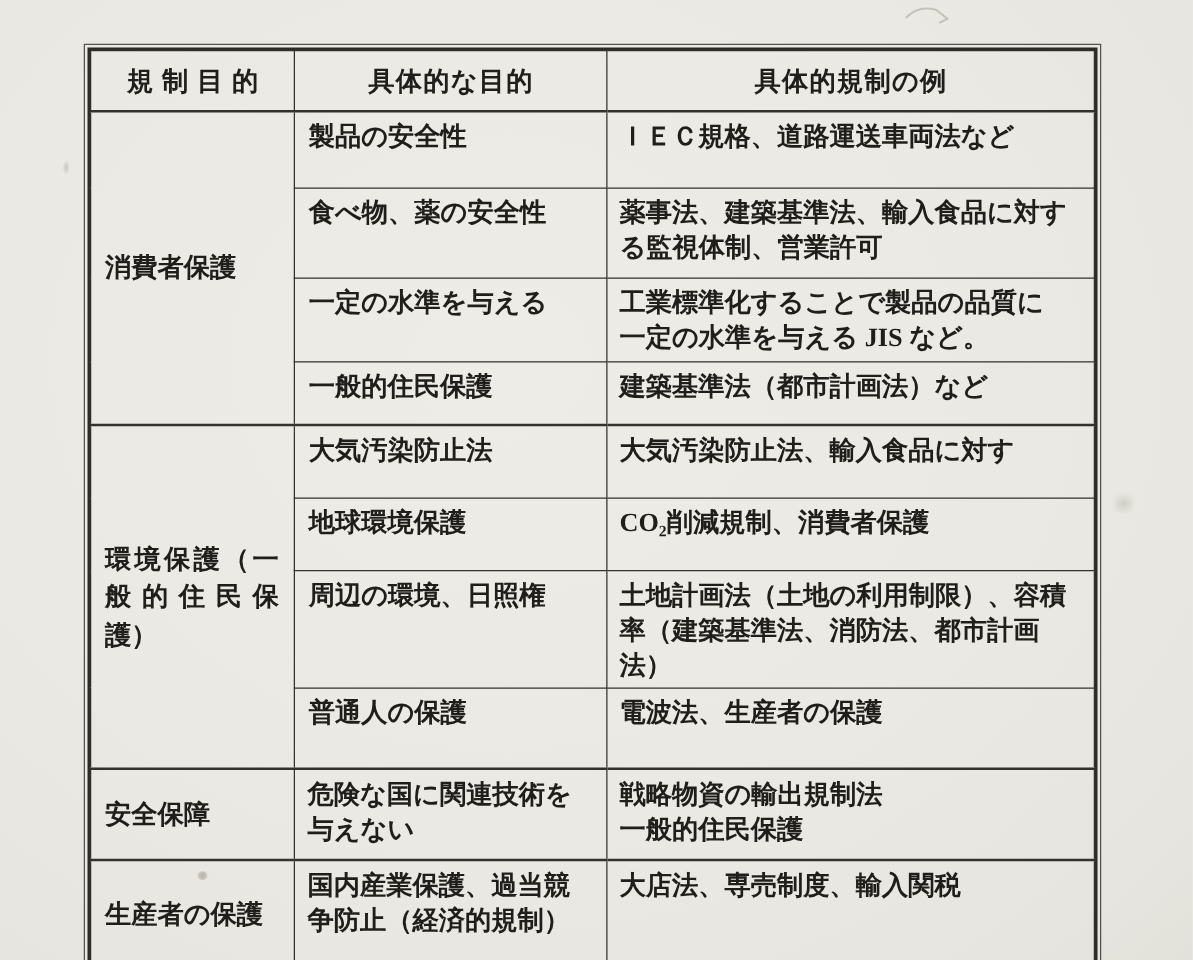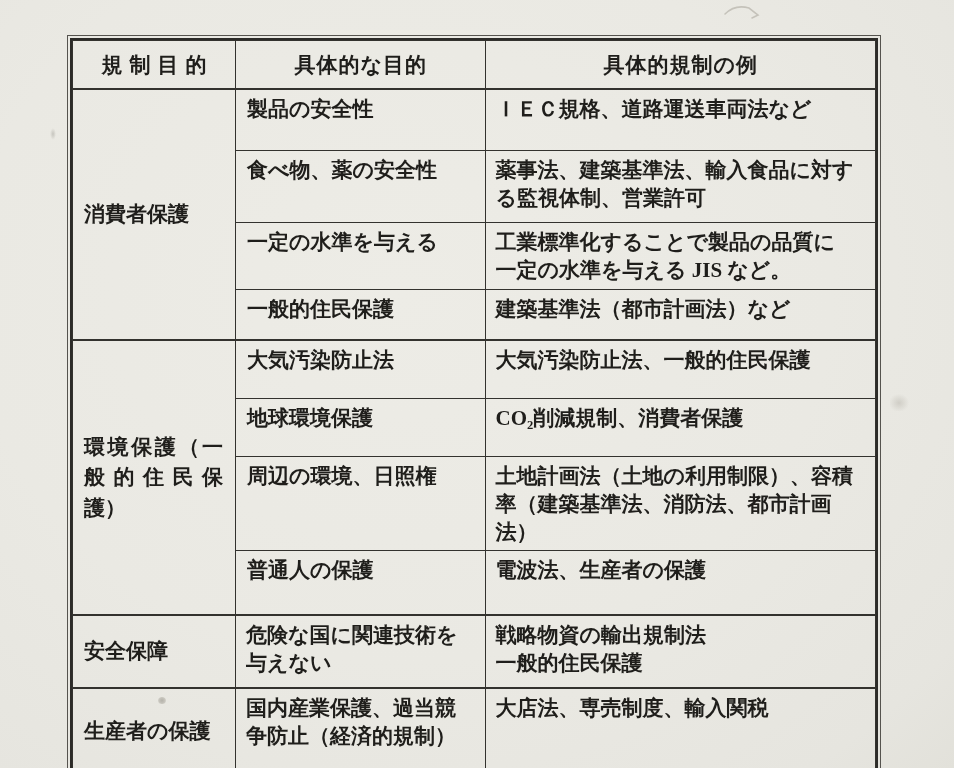--- a/index.html
+++ b/index.html
@@ -126,21 +126,21 @@
 一定の水準を与える JIS など。</td>
         </tr>
         <tr class="rh40">
           <td class="objective">一般的住民保護</td>
           <td class="examples">建築基準法（都市計画法）など</td>
         </tr>
 
         <tr class="rh48 group-start">
           <td class="purpose" rowspan="4">環境保護（一般的住民保護）</td>
           <td class="objective">大気汚染防止法</td>
-          <td class="examples">大気汚染防止法、一般的住民保護</td>
+          <td class="examples">大気汚染防止法、輸入食品に対す</td>
         </tr>
         <tr class="rh48">
           <td class="objective">地球環境保護</td>
           <td class="examples">CO₂削減規制、消費者保護</td>
         </tr>
         <tr class="rh58">
           <td class="objective">周辺の環境、日照権</td>
           <td class="examples">土地計画法（土地の利用制限）、容積
 率（建築基準法、消防法、都市計画法）</td>
         </tr>

